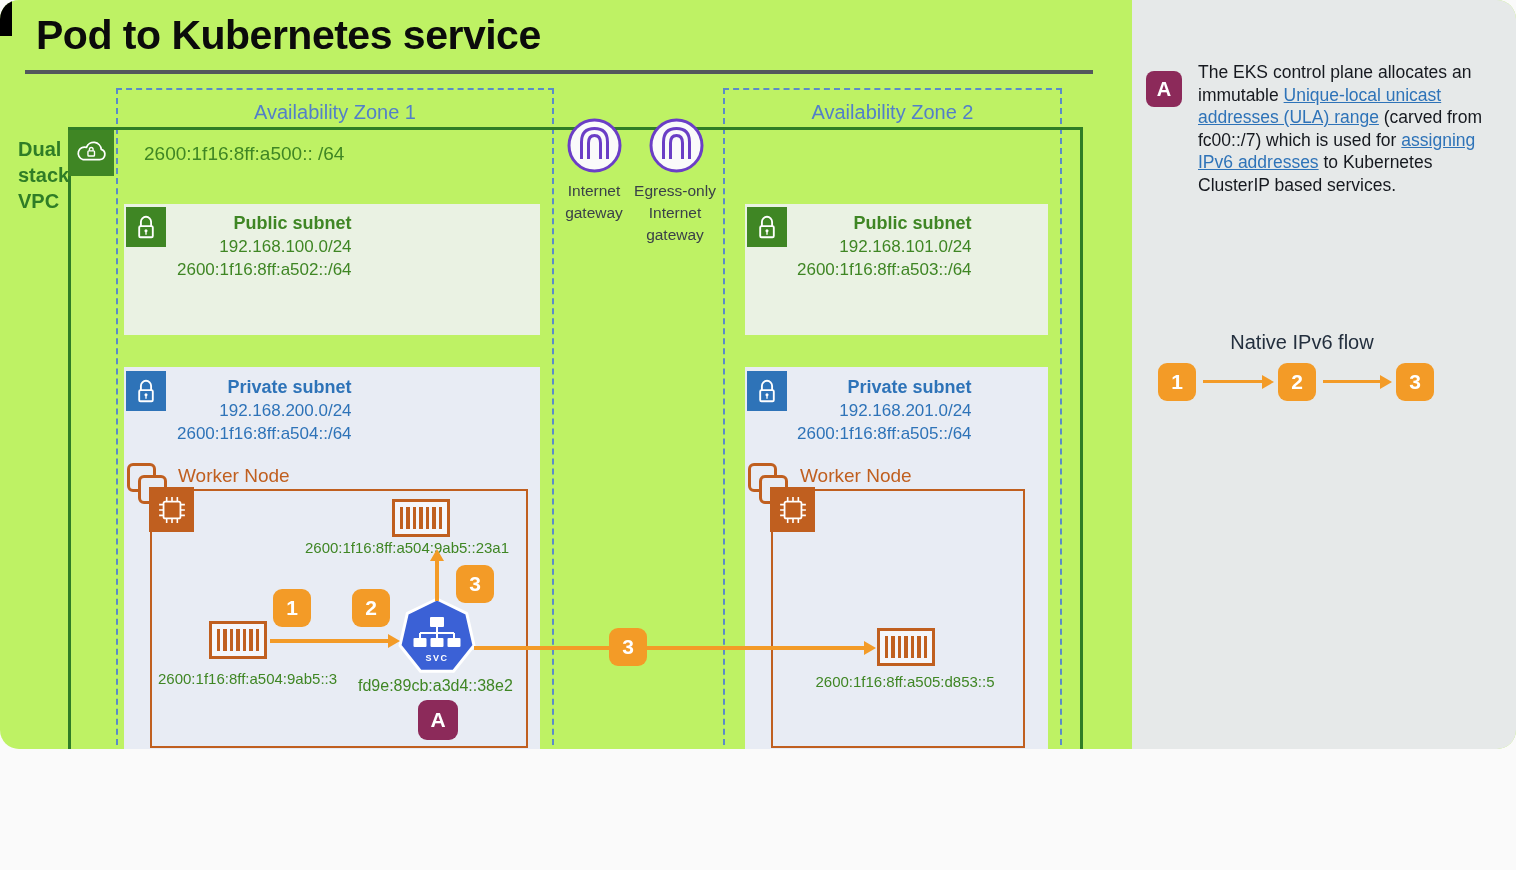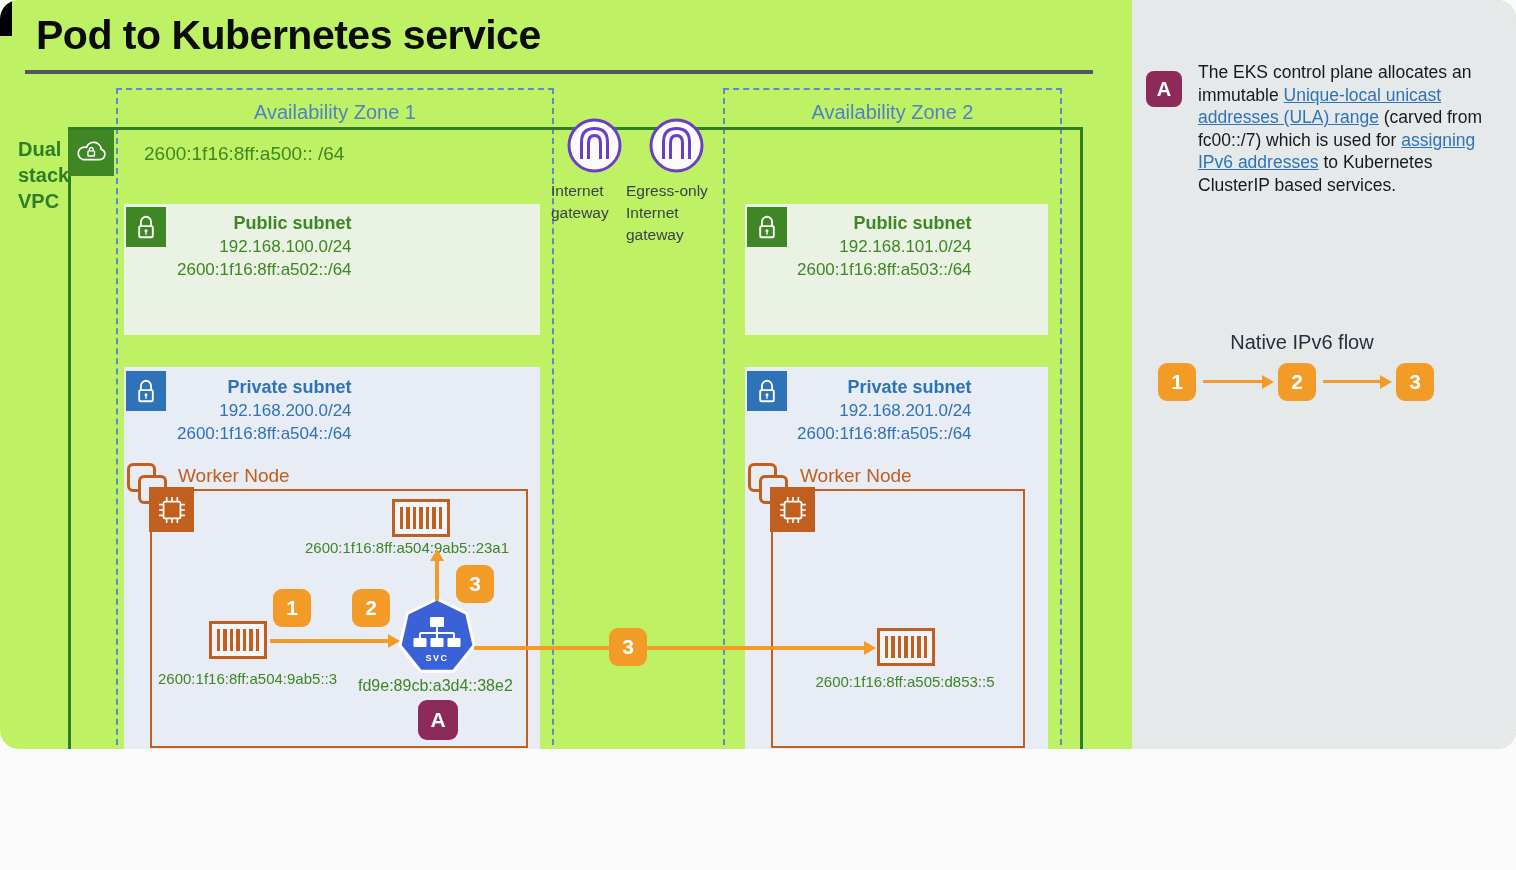--- a/index.html
+++ b/index.html
@@ -63,21 +63,21 @@
   .hline { position:absolute; height:3.5px; background:#f39b27; z-index:5; }
   .vline { position:absolute; width:3.5px; background:#f39b27; z-index:5; }
   .head-right { position:absolute; width:0; height:0; border-top:7px solid transparent; border-bottom:7px solid transparent; border-left:12px solid #f39b27; z-index:5; }
   .head-up { position:absolute; width:0; height:0; border-left:7px solid transparent; border-right:7px solid transparent; border-bottom:12px solid #f39b27; z-index:5; }
 
   
   .svc-icon { position:absolute; left:397px; top:597px; width:80px; height:80px; z-index:5; }
 
   
   .gw-icon { position:absolute; width:57px; height:57px; z-index:4; }
-  .gw-label { position:absolute; color:#3a4148; font-size:15.5px; line-height:22px; z-index:3; }
+  .gw-label { position:absolute; color:#3a4148; font-size:15.5px; line-height:22px; text-align:center; z-index:3; }
 
   
   .note-badge { position:absolute; left:1146px; top:71px; width:36px; height:36px; border-radius:8px; background:#8c2a5a; color:#fff; font-weight:700; font-size:20px; display:flex; align-items:center; justify-content:center; }
   .note-text { position:absolute; left:1198px; top:61px; width:310px; font-size:17.5px; line-height:22.5px; color:#16191f; }
   .note-text a { color:#2e73b8; text-decoration:underline; cursor:pointer; }
   .flow-title { position:absolute; left:1132px; top:331px; width:340px; text-align:center; font-size:20px; color:#232f3e; }
 </style>
 </head>
 <body>
 

